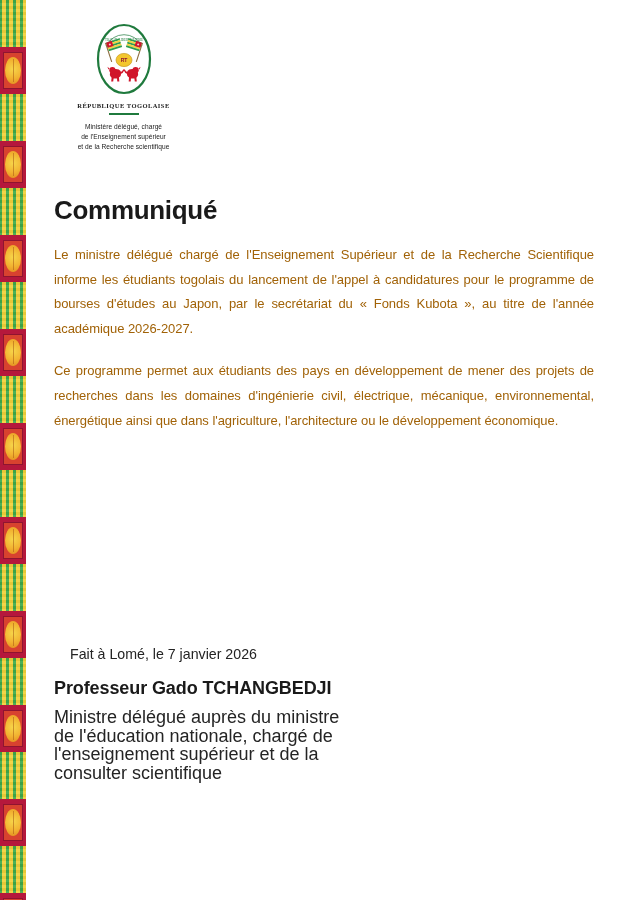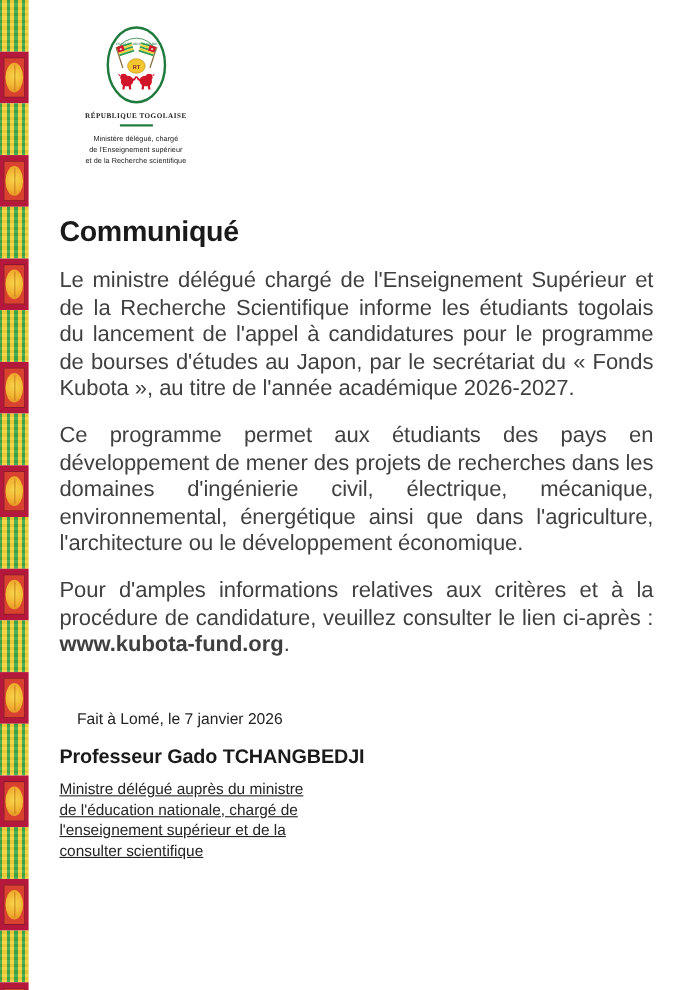--- a/index.html
+++ b/index.html
@@ -140,24 +140,24 @@
 
   
   #body-text {
     position: absolute;
     left: 28px;
     top: 243px;
     width: 540px;
   }
   .para {
     text-align: justify;
-    font-size: 20px;
+    font-size: 13px;
     line-height: 24.6px;
     letter-spacing: -0.05px;
-    color: #404040;
+    color: #a16207;
     margin: 0 0 18px 0;
   }
   .para:last-child { margin-bottom: 0; }
   .para .link-bold {
     font-weight: bold;
   }
 
   
   #signature-block {
     position: absolute;
@@ -173,24 +173,23 @@
   }
   #signer-name {
     font-size: 18px;
     font-weight: bold;
     line-height: 22px;
     color: #1a1a1a;
     margin: 0 0 9px 0;
     letter-spacing: -0.1px;
   }
   .signer-title-line {
-    font-size: 14px;
+    font-size: 18px;
     line-height: 18.5px;
     color: #242424;
-    text-decoration: underline;
   }
 </style>
 </head>
 <body>
 
 <div id="kente-border">
     <div class="kente-unit">
       <div class="kente-stripes"></div>
       <div class="kente-medallion">
         <div class="med-frame"></div>
@@ -327,21 +326,20 @@
   </div>
 
   <h1 id="doc-title">Communiqué</h1>
 
   <div id="body-text">
 
     <p class="para">Le ministre délégué chargé de l'Enseignement Supérieur et de la Recherche Scientifique informe les étudiants togolais du lancement de l'appel à candidatures pour le programme de bourses d'études au Japon, par le secrétariat du « Fonds Kubota », au titre de l'année académique 2026-2027.</p>
 
     <p class="para">Ce programme permet aux étudiants des pays en développement de mener des projets de recherches dans les domaines d'ingénierie civil, électrique, mécanique, environnemental, énergétique ainsi que dans l'agriculture, l'architecture ou le développement économique.</p>
 
-    <p class="para"><span>Pour d'amples informations relatives aux critères et à la procédure de candidature, veuillez consulter le lien ci-après : </span><span class="link-bold">www.kubota-fund.org</span><span>.</span></p>
 
   </div>
 
   <div id="signature-block">
     <div id="place-date">Fait à Lomé, le 7 janvier 2026</div>
     <div id="signer-name">Professeur Gado TCHANGBEDJI</div>
     <div class="signer-title-line">Ministre délégué auprès du ministre</div>
     <div class="signer-title-line">de l'éducation nationale, chargé de</div>
     <div class="signer-title-line">l'enseignement supérieur et de la</div>
     <div class="signer-title-line">consulter scientifique</div>

